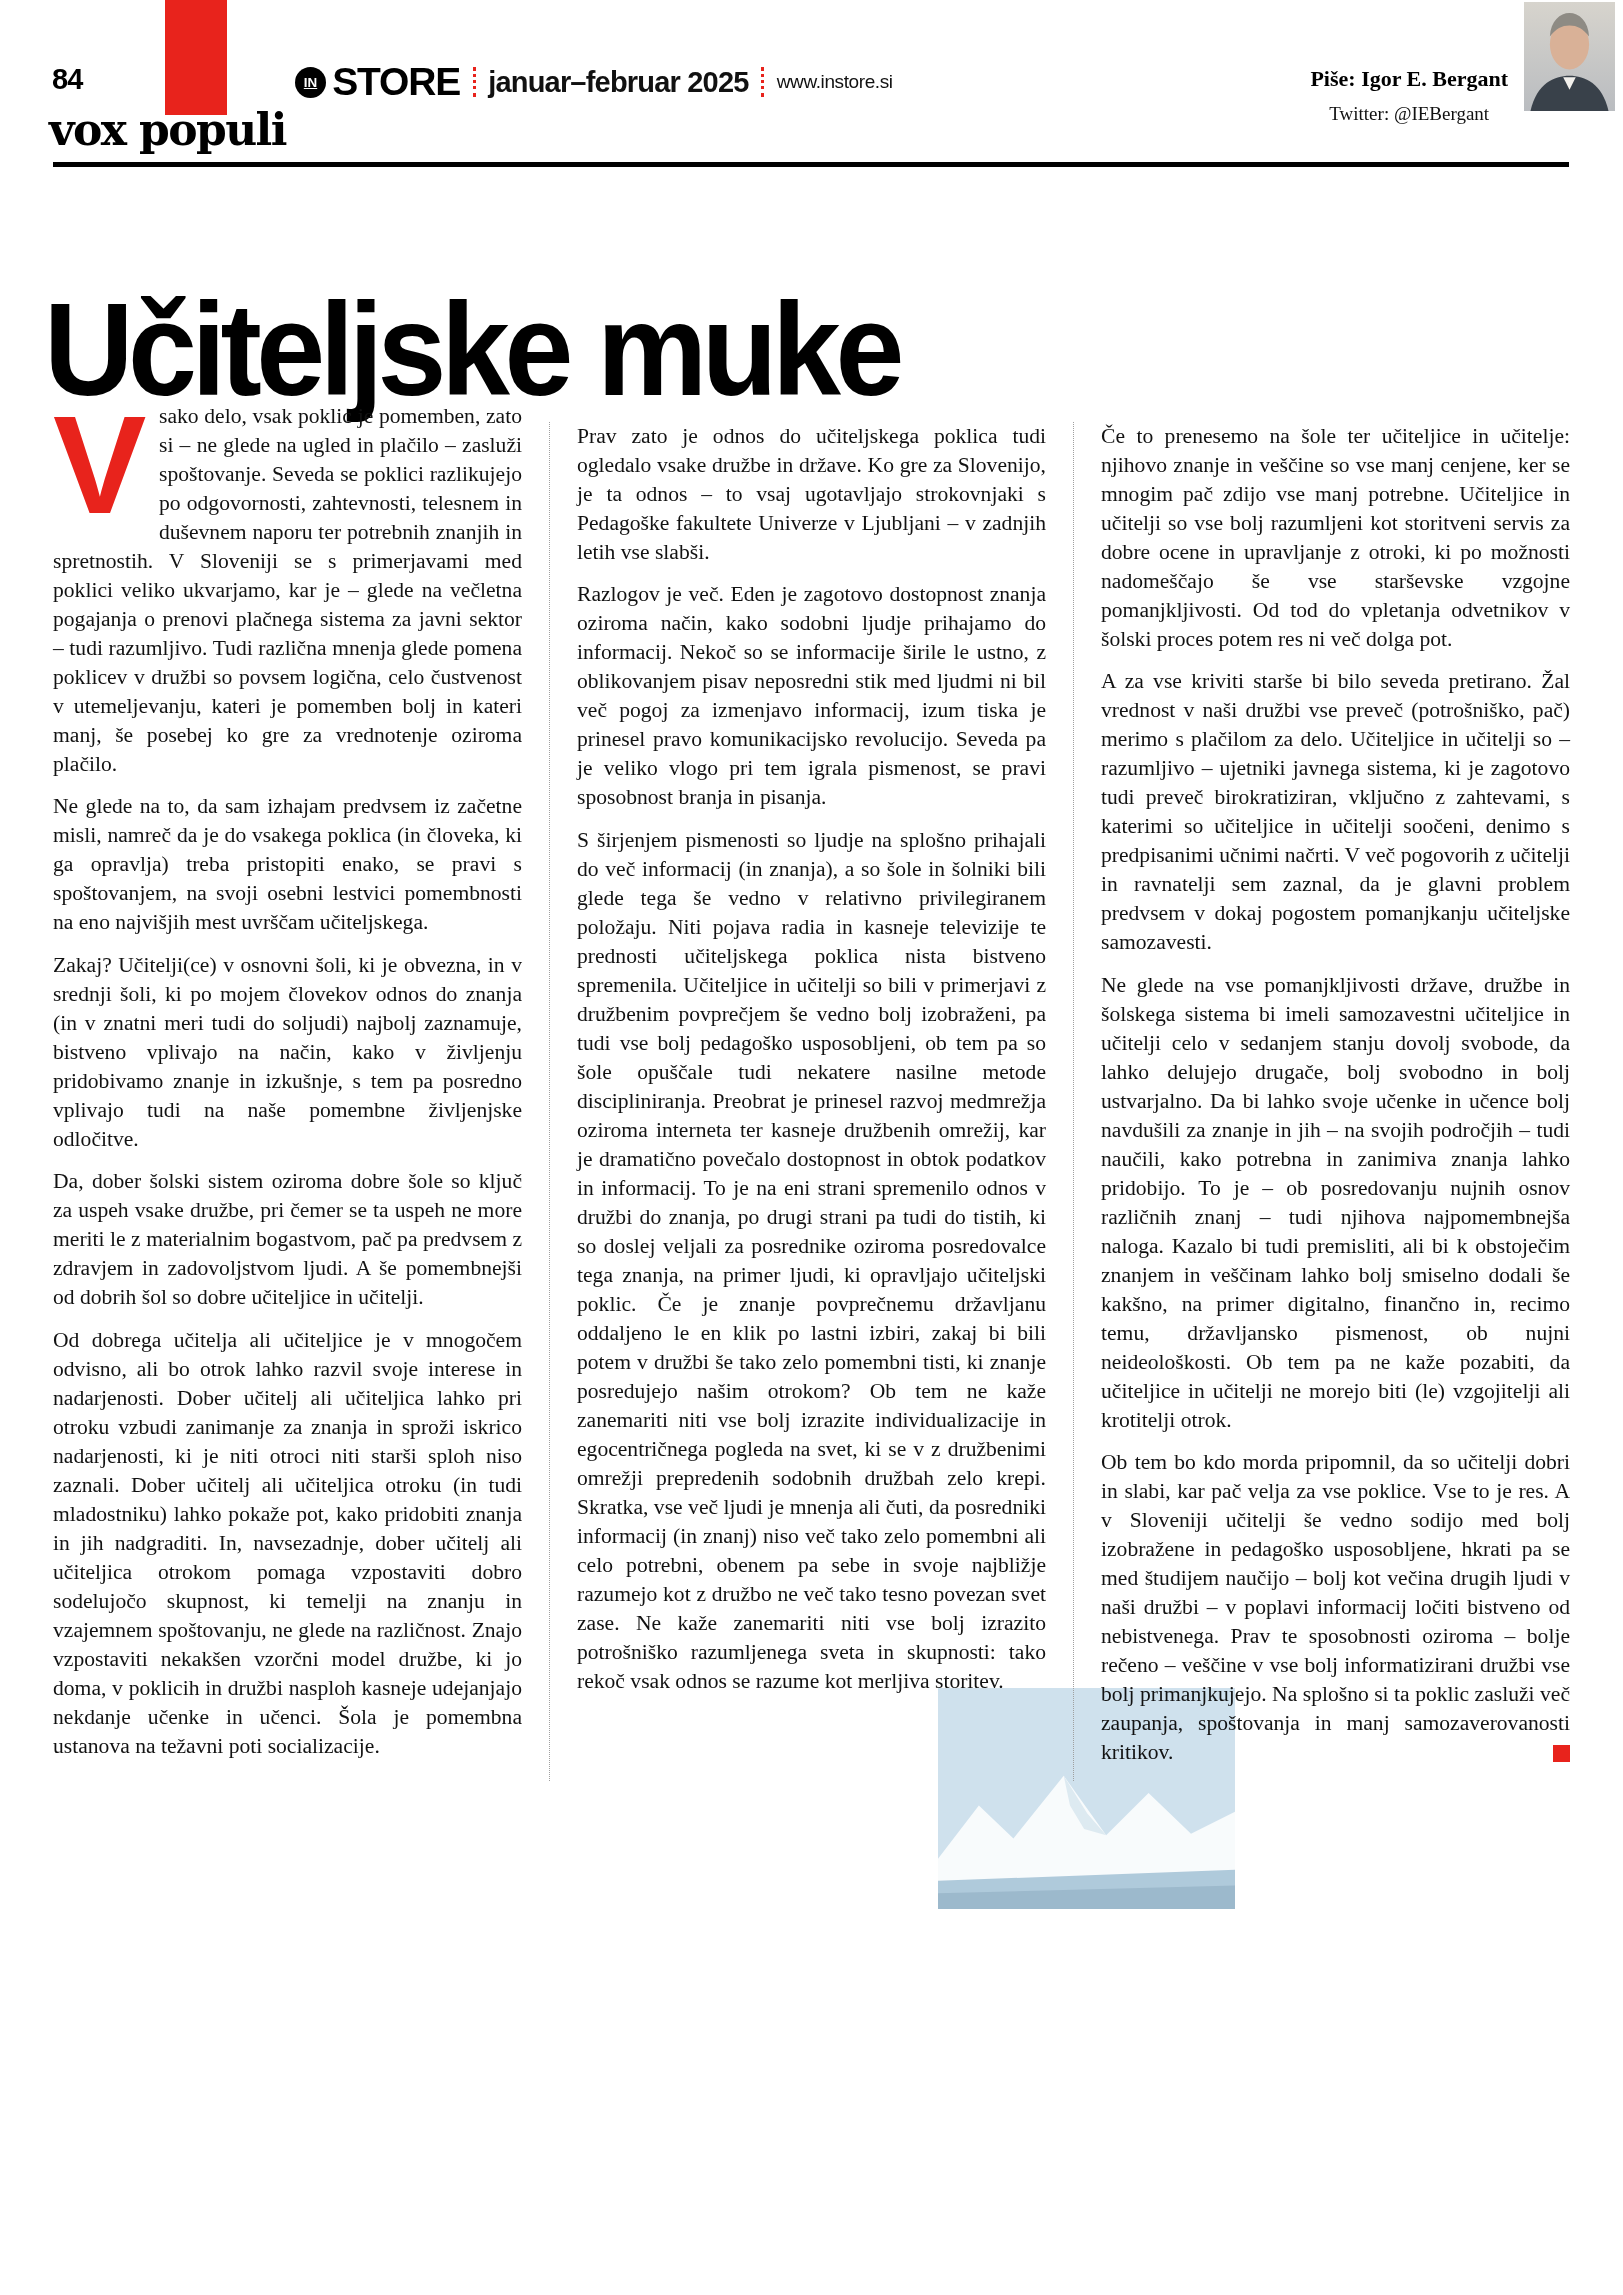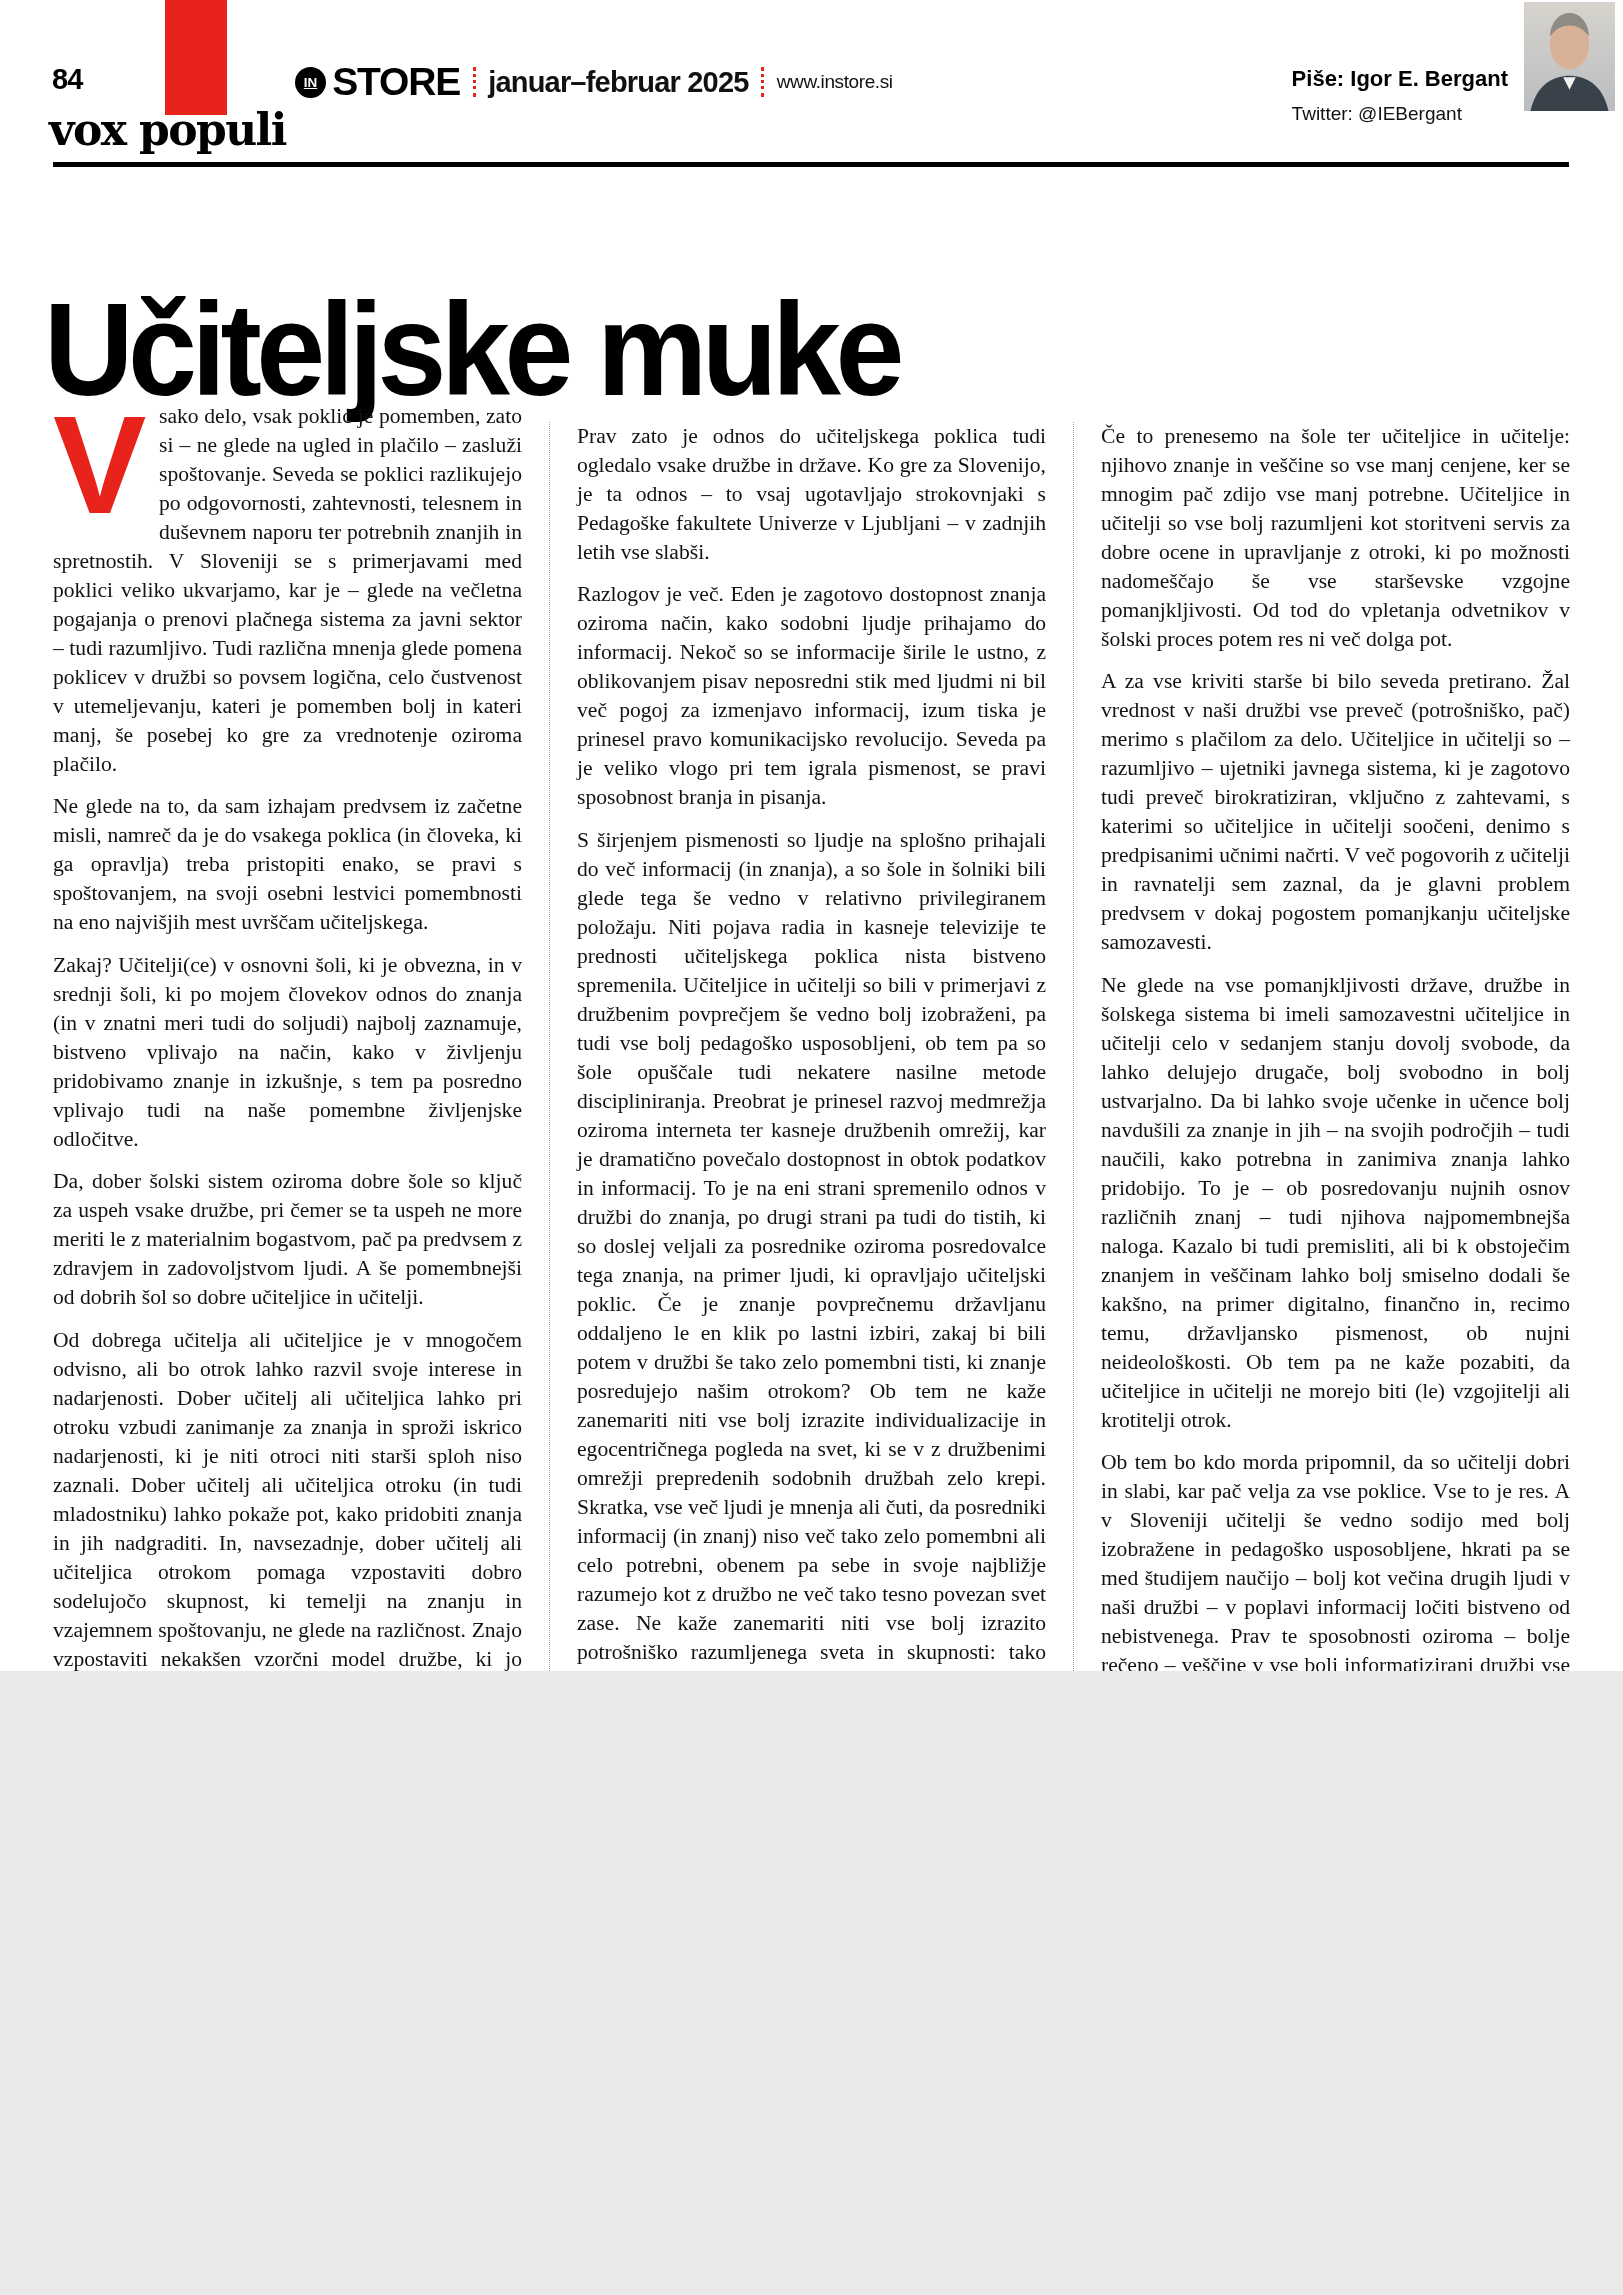--- a/index.html
+++ b/index.html
@@ -1,33 +1,33 @@
 <!DOCTYPE html>
 <html lang="sl" style="font-size:12.6px"><head>
 <meta charset="utf-8">
 <style>
   html,body{margin:0;padding:0;background:#e9e9e9;}
   .page{
     position:relative;
-    width:1623px;height:1671px;
+    width:1623px;height:2295px;
     background:#ffffff;
     font-family:"Liberation Serif", serif;
     color:#161616;
     overflow:hidden;
   }
   
   .red-block{position:absolute;left:165px;top:0;width:62px;height:115px;background:#e8231c;}
   .page-number{position:absolute;left:52px;top:63px;font-family:"Liberation Sans",sans-serif;font-weight:900;font-size:29px;letter-spacing:-0.8px;color:#000;}
   .brand-row{position:absolute;left:295px;top:60px;display:flex;align-items:center;font-family:"Liberation Sans",sans-serif;}
   .in-circle{width:31px;height:31px;border-radius:50%;background:#000;color:#fff;display:flex;align-items:center;justify-content:center;font-weight:900;font-size:13.4px;letter-spacing:0;text-decoration:underline;}
   .brand-name{font-weight:900;font-size:39px;letter-spacing:-1.2px;color:#000;margin-left:6.3px;}
   .hdr-divider{height:30px;border-left:3.1px dotted #e8231c;margin:0 12.6px;}
   .issue-date{font-weight:900;font-size:29px;letter-spacing:-0.8px;color:#111;}
   .site-url{font-weight:400;font-size:19px;letter-spacing:-0.4px;color:#111;}
-  .author-block{position:absolute;right:115px;top:66px;text-align:left;font-family:Liberation Sans, sans-serif;}
+  .author-block{position:absolute;right:115px;top:66px;text-align:center;font-family:Liberation Serif, serif;}
   .author-byline{font-weight:900;font-size:22px;color:#000;}
   .author-twitter{font-weight:400;font-size:19px;color:#111;margin-top:11px;}
   .author-photo{position:absolute;right:7.9px;top:1.6px;width:91px;height:110px;}
   .header-rule{position:absolute;left:53px;top:162px;width:1516px;height:4.7px;background:#000;}
   .section-title{
     position:absolute;left:49px;top:104px;
     font-family:"DejaVu Serif",serif;font-weight:800;
     font-size:44px;letter-spacing:-1.6px;color:#000;
   }
   

